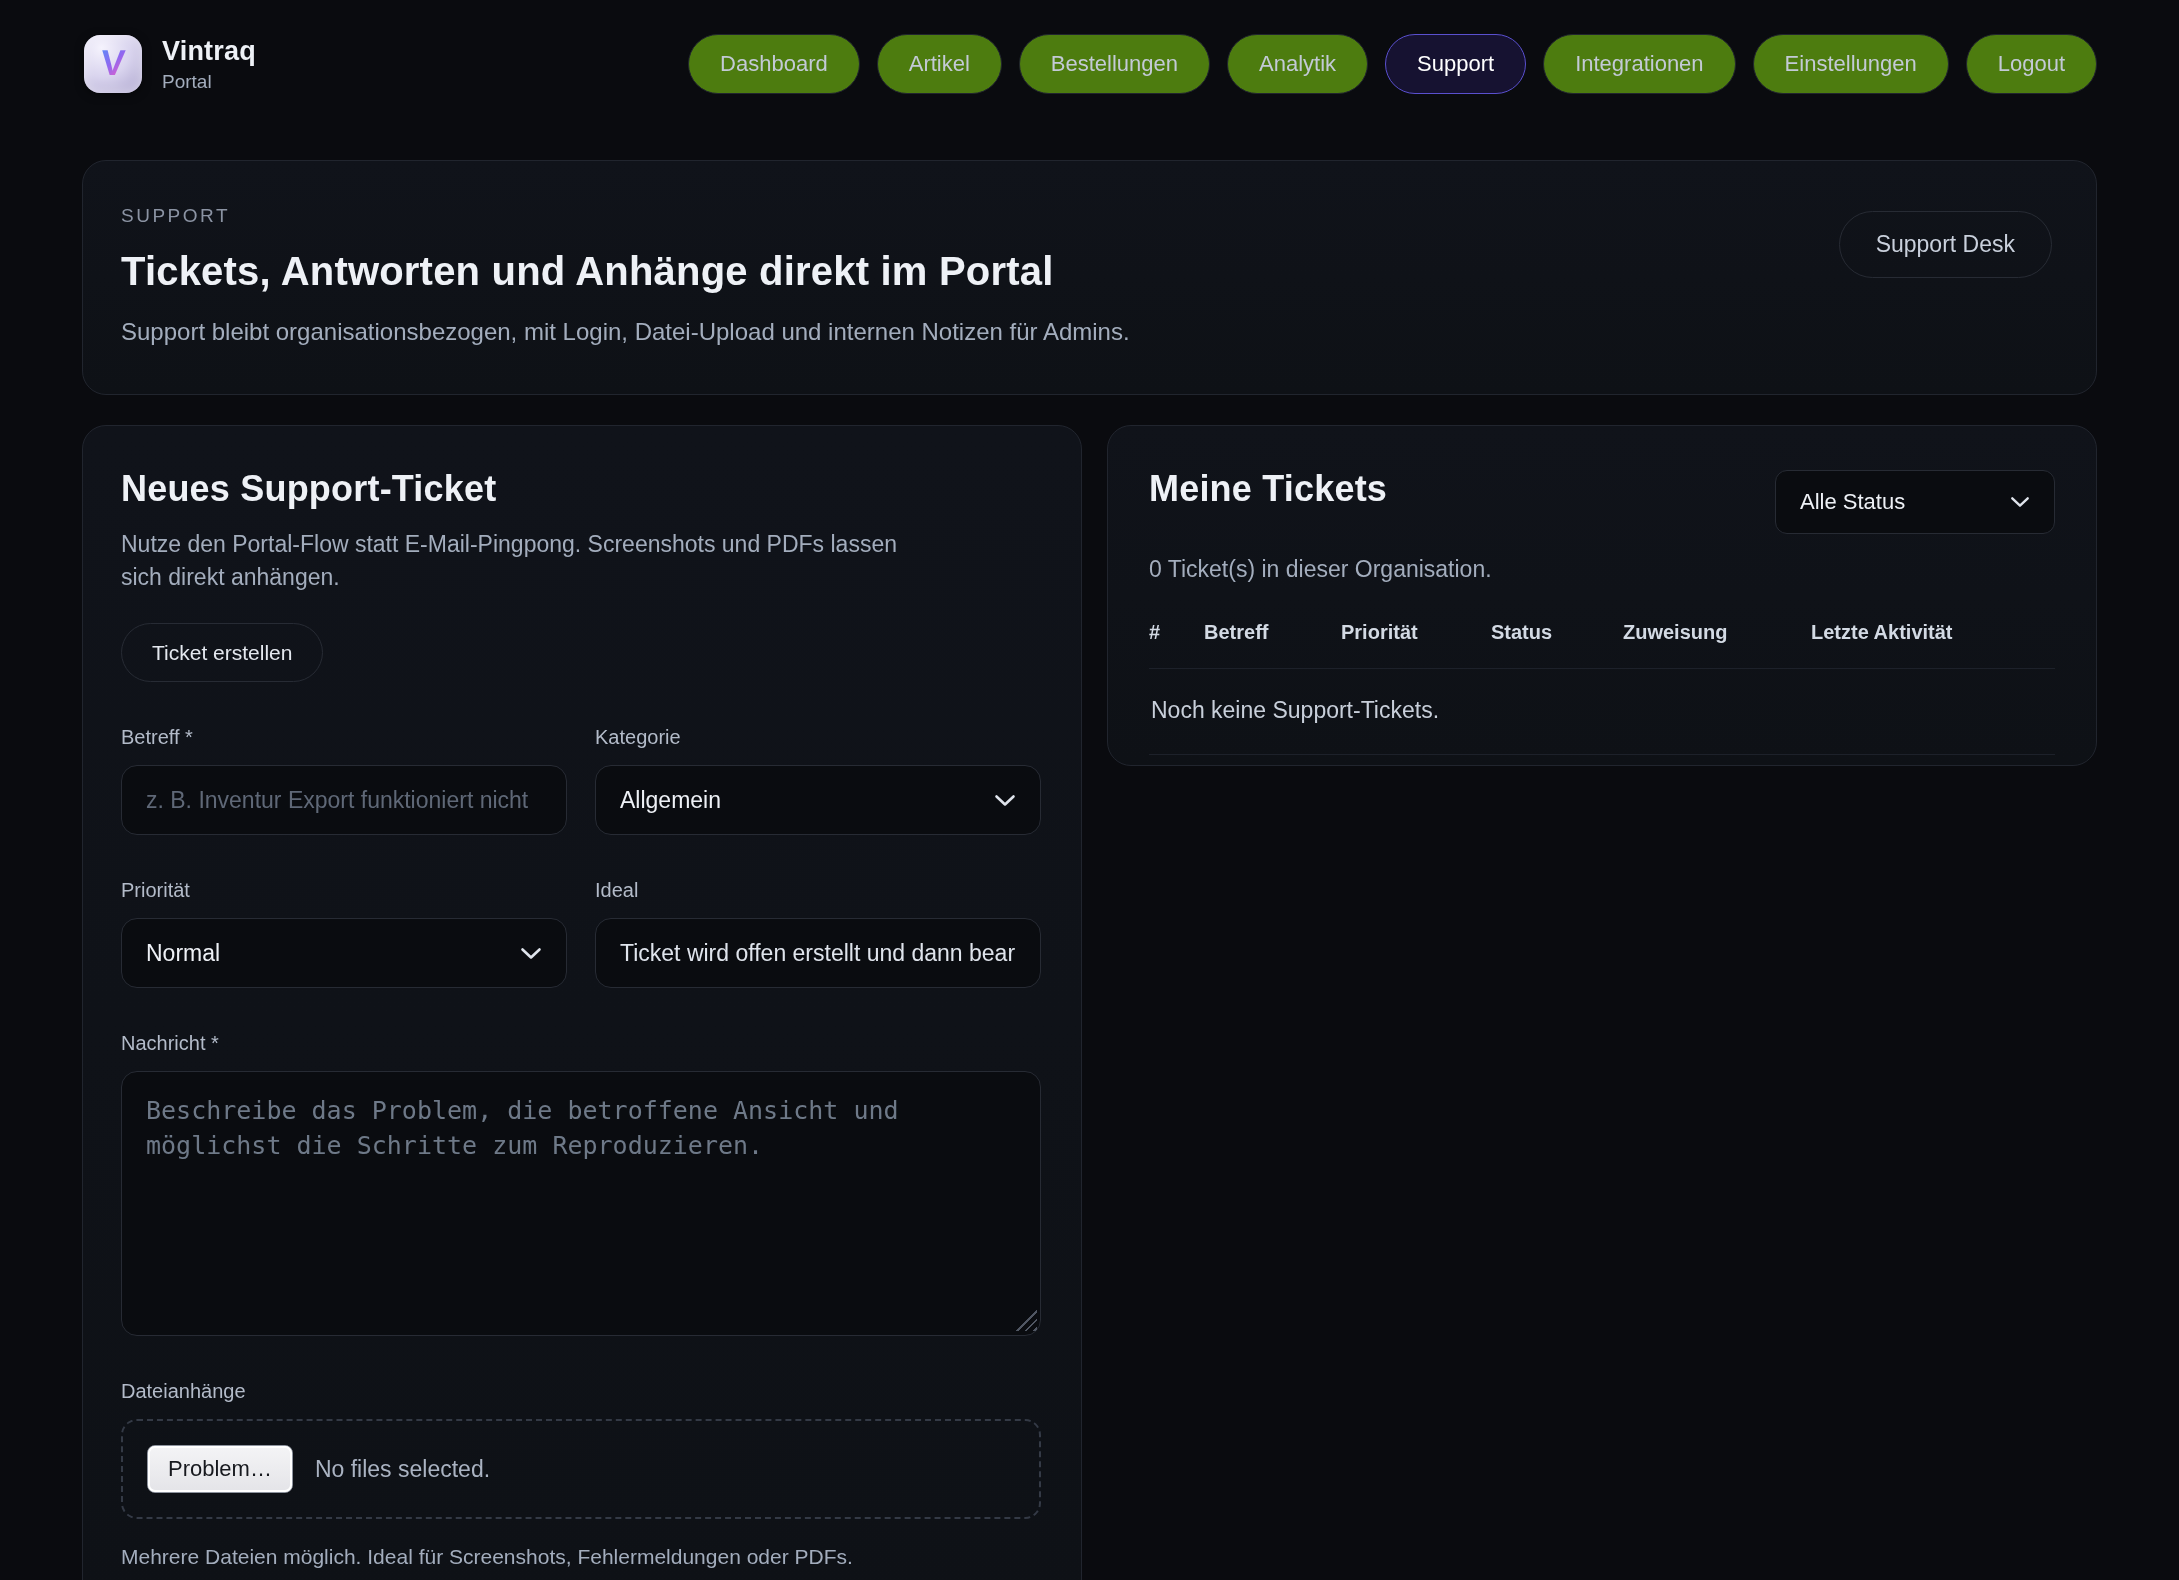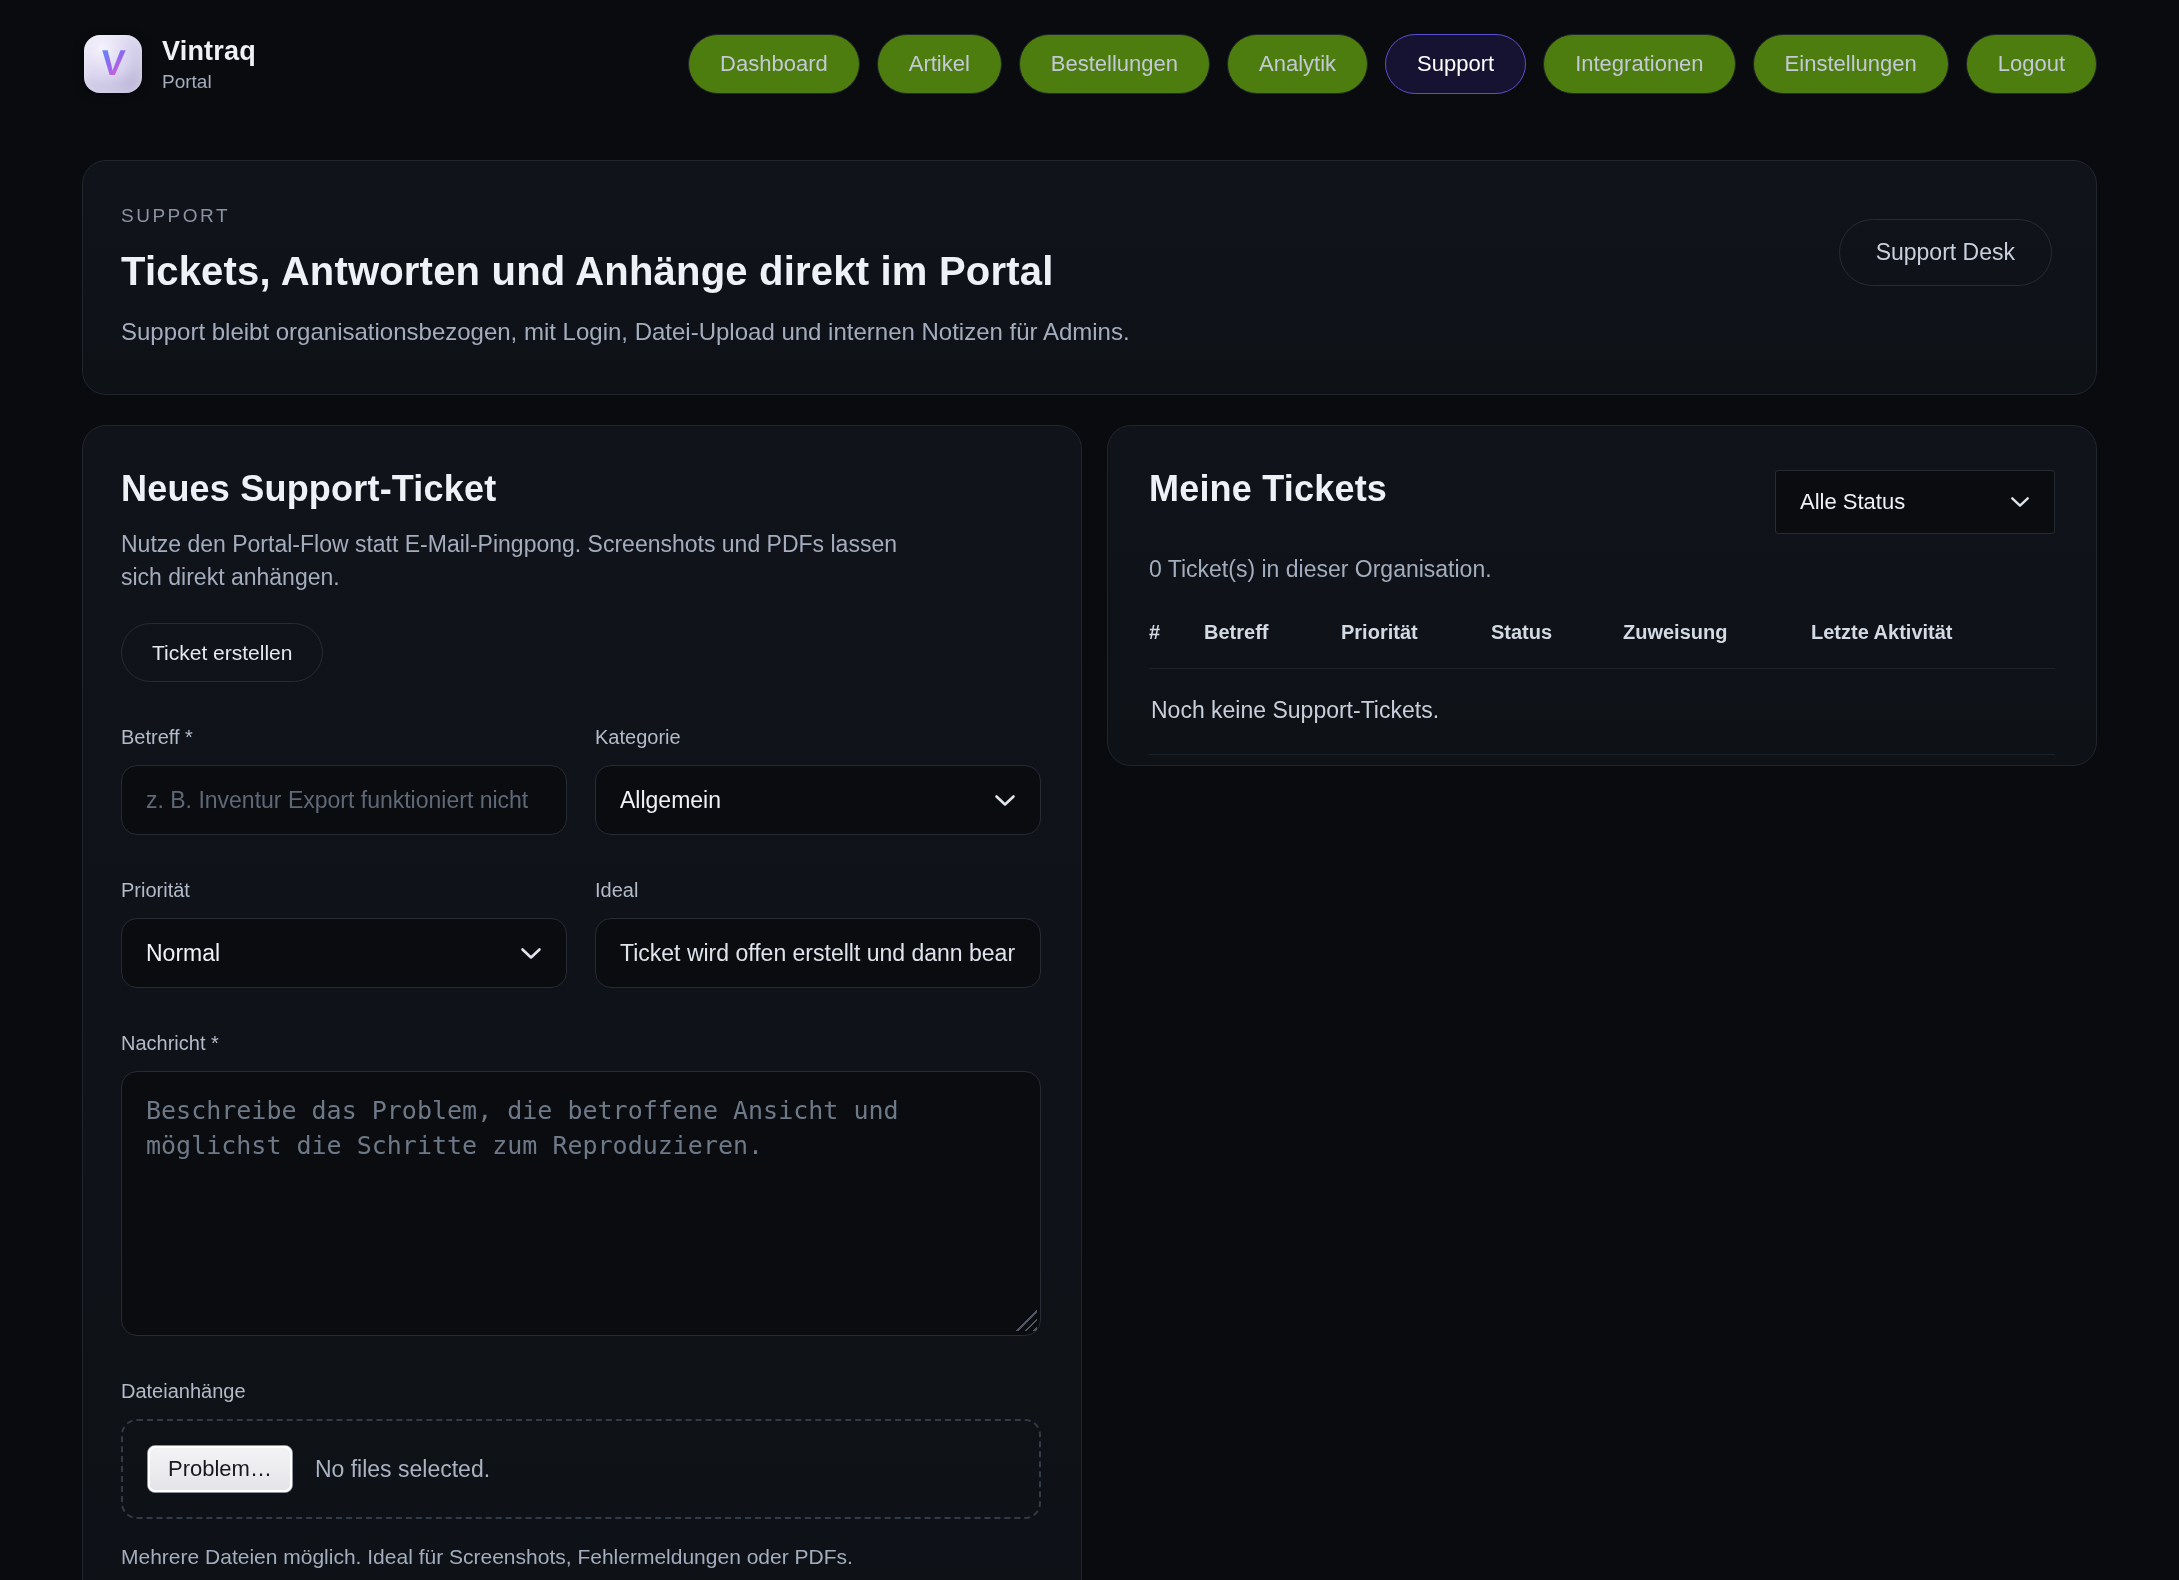--- a/index.html
+++ b/index.html
@@ -46,21 +46,21 @@
   }
   .hero { margin: 66px 82px 0; padding: 44px 46px 48px 38px; position: relative; }
   .eyebrow { font-size:19px; letter-spacing:2.5px; color:#8b93a3; font-weight:500; }
   .hero-title { font-size:40px; font-weight:700; margin-top:22px; letter-spacing:.2px; }
   .hero-sub { font-size:24px; color: var(--muted,#a3adbd); margin-top:24px; }
   .pill {
     font-family:inherit; display:inline-block; background:transparent;
     border:1px solid var(--input_border,#272b34); border-radius:999px;
     color:#dbe0e9; cursor:pointer; line-height:1;
   }
-  .hero-action { position:absolute; top:58px; right:44px; font-size:23px; padding:21px 36px; color:#c9d0dc; }
+  .hero-action { position:absolute; top:50px; right:44px; font-size:23px; padding:21px 36px; color:#c9d0dc; }
   
   .row { display:flex; align-items:flex-start; gap:25px; margin: 30px 82px 0; }
   .form-card { width:1000px; flex:0 0 auto; padding: 42px 40px 46px 38px; }
   .tickets-card { flex:1; padding: 42px 41px 10px; }
   .card-title { font-size:36px; font-weight:700; letter-spacing:.2px; }
   .form-desc { font-size:23px; color:var(--muted,#a3adbd); line-height:1.42; margin-top:18px; max-width:790px; }
   .create-btn { margin-top:30px; font-size:21px; padding:18px 30px; color:#e4e8ef; }
   
   .grid2 { display:grid; grid-template-columns:1fr 1fr; column-gap:28px; row-gap:44px; margin-top:44px; }
   .field-label { display:block; font-size:20px; color:var(--label,#b3bbc9); margin-bottom:16px; }
@@ -95,21 +95,21 @@
   .browse-btn {
     font-family:inherit; font-size:22px; color:var(--browse_text,#17191e);
     background: linear-gradient(180deg,#f4f4f6,var(--browse_bg,#e4e4e8));
     border:1px solid #8d939e; outline:2px solid #fff; outline-offset:-3px;
     border-radius:8px; padding:10px 20px; cursor:pointer;
   }
   .no-files { font-size:23px; color:#aab3c2; }
   .files-hint { font-size:21px; color:var(--muted,#a3adbd); margin-top:26px; }
   
   .tickets-head { display:flex; align-items:flex-start; justify-content:space-between; }
-  .status-select { width:280px; height:64px; border-radius:3px; margin-top:2px; }
+  .status-select { width:280px; height:64px; border-radius:12px; margin-top:2px; }
   .status-select .sel-value { font-size:22px; }
   .ticket-count { font-size:23px; color:var(--muted,#a3adbd); margin-top:22px; }
   .thead {
     display:grid; grid-template-columns:55px 137px 150px 132px 188px 1fr;
     padding:38px 0 24px; font-size:20px; font-weight:700; color:#d3dae4;
   }
   .divider { border-top:1px solid var(--divider,#1d212a); }
   .empty-row { font-size:23px; color:#c8cfda; padding:28px 0 30px 2px; }
 </style>
 </head>

